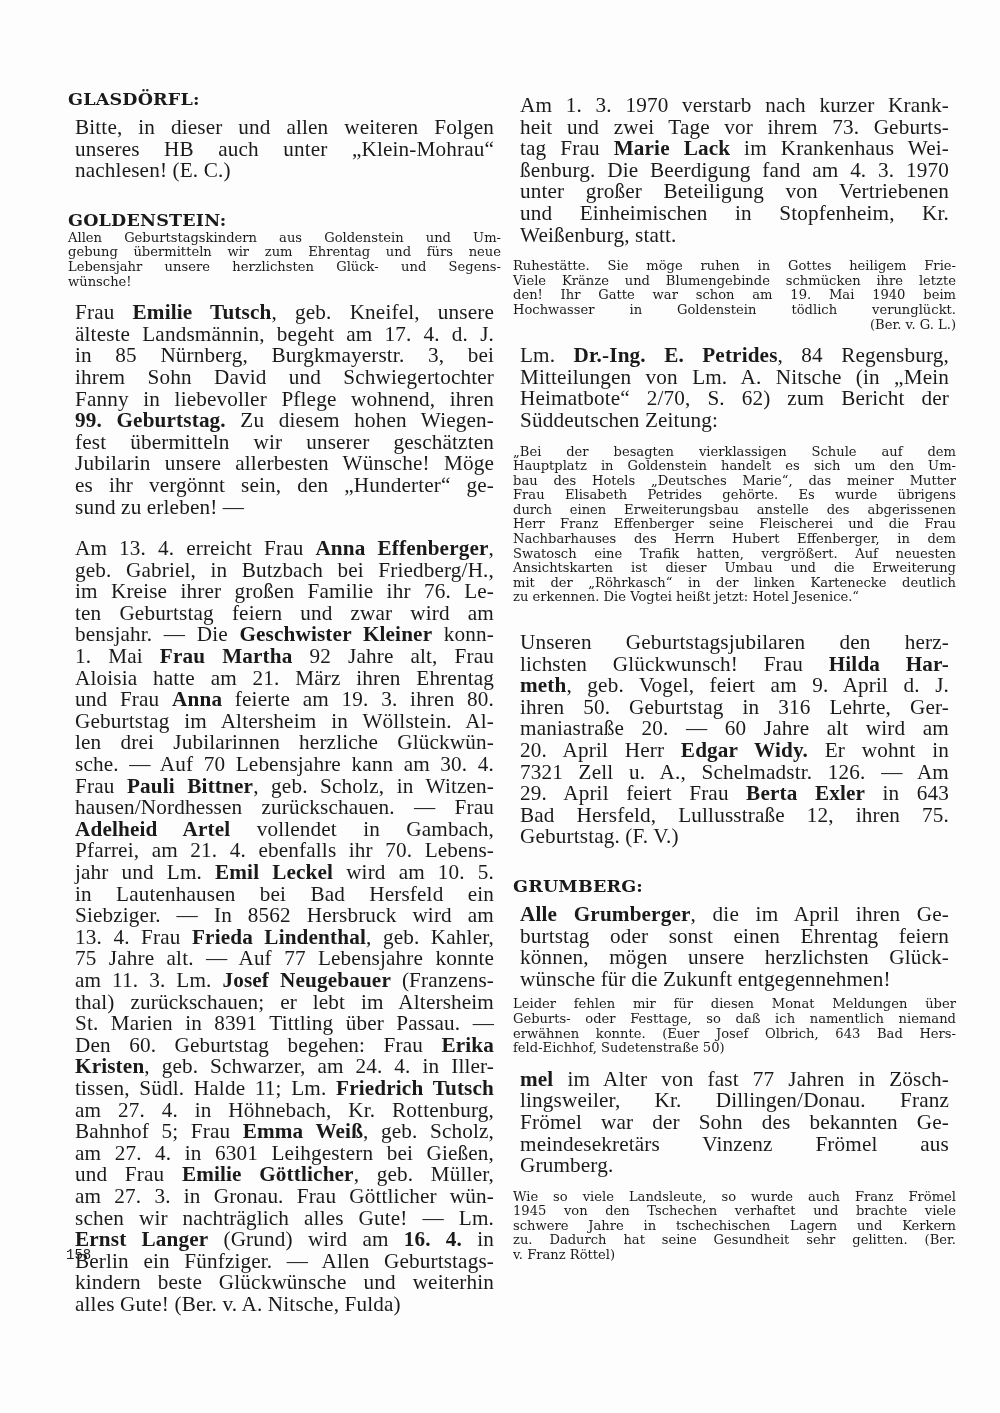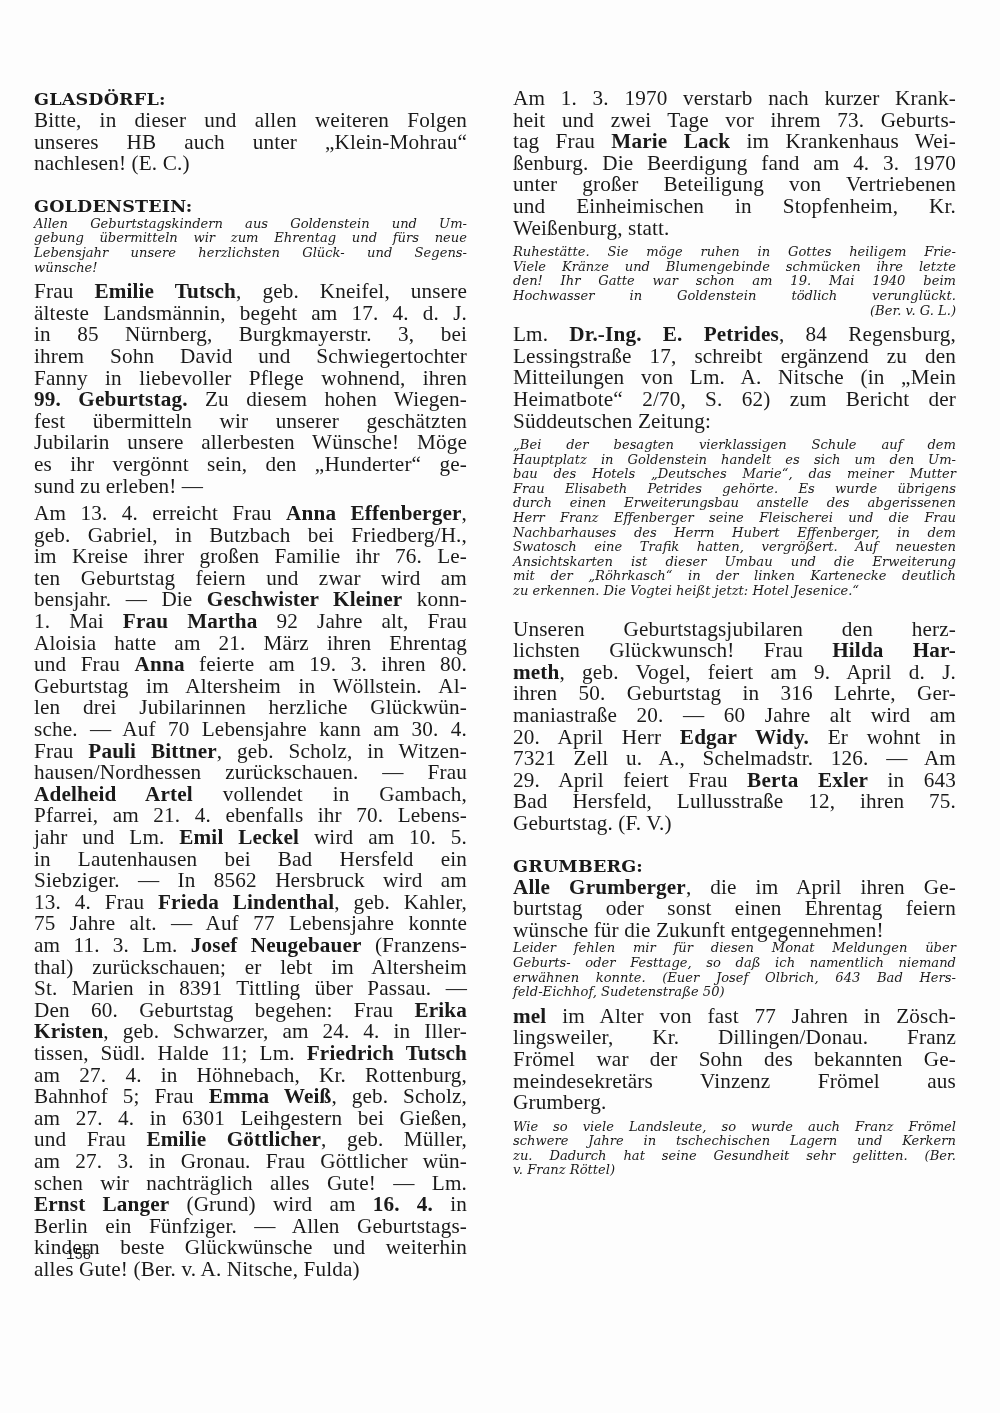--- a/index.html
+++ b/index.html
@@ -1,23 +1,23 @@
 <!DOCTYPE html>
 <html><head>
 <meta charset="utf-8">
 <style>
   html,body{margin:0;padding:0;background:#fdfdfd;}
   body{width:1000px;height:1413px;position:relative;overflow:hidden;
        font-family:"DejaVu Serif","Liberation Serif",serif;color:#1a1a1a;}
   .col{position:absolute;top:88px;}
-  #colL{left:34px;width:433px;}
+  #colL{left:68px;width:433px;}
   #colR{left:513px;width:443px;}
   .h{font-family:"DejaVu Serif",serif;font-weight:bold;font-size:17.5px;letter-spacing:0.2px;margin:0;line-height:22px;}
-  .big{font-family:"Liberation Serif","DejaVu Serif",serif;font-size:21.2px;line-height:21.6px;margin:0;}
-  .small{font-family:"DejaVu Serif",serif;font-size:13.1px;line-height:14.6px;margin:0;font-style:italic;}
+  .big{font-family:"Liberation Serif","DejaVu Serif",serif;font-size:21.2px;line-height:21.6px;margin:7px;}
+  .small{font-family:"DejaVu Serif",serif;font-size:13.1px;line-height:14.6px;margin:0;}
   .ln{display:block;text-align:justify;text-align-last:justify;white-space:nowrap;height:auto;}
   .ln.last{text-align-last:left;}
   .ln.right{text-align:center;text-align-last:right;}
   .big .ln{letter-spacing:0.15px;}
   b{font-weight:bold;}
   .gap-s{height:6px;}
   .gap-l{height:20px;}
   #pagenum{position:absolute;left:66px;top:1247px;font-family:Liberation Mono, monospace;font-size:14px;}
 </style>
 </head>
@@ -105,21 +105,20 @@
     <p class="small">
       <span class="ln">Ruhestätte. Sie möge ruhen in Gottes heiligem Frie-</span>
       <span class="ln">Viele Kränze und Blumengebinde schmücken ihre letzte</span>
       <span class="ln">den! Ihr Gatte war schon am 19. Mai 1940 beim</span>
       <span class="ln">Hochwasser in Goldenstein tödlich verunglückt.</span>
       <span class="ln right">(Ber. v. G. L.)</span>
     </p>
     <div class="gap-s"></div>
     <p class="big">
       <span class="ln">Lm. <b>Dr.-Ing. E. Petrides</b>, 84 Regensburg,</span>
-      <span class="ln">Lessingstraße 17, schreibt ergänzend zu den</span>
       <span class="ln">Mitteilungen von Lm. A. Nitsche (in „Mein</span>
       <span class="ln">Heimatbote“ 2/70, S. 62) zum Bericht der</span>
       <span class="ln last">Süddeutschen Zeitung:</span>
     </p>
     <div class="gap-s"></div>
     <p class="small">
       <span class="ln">„Bei der besagten vierklassigen Schule auf dem</span>
       <span class="ln">Hauptplatz in Goldenstein handelt es sich um den Um-</span>
       <span class="ln">bau des Hotels „Deutsches Marie“, das meiner Mutter</span>
       <span class="ln">Frau Elisabeth Petrides gehörte. Es wurde übrigens</span>
@@ -142,37 +141,39 @@
       <span class="ln">7321 Zell u. A., Schelmadstr. 126. — Am</span>
       <span class="ln">29. April feiert Frau <b>Berta Exler</b> in 643</span>
       <span class="ln">Bad Hersfeld, Lullusstraße 12, ihren 75.</span>
       <span class="ln last">Geburtstag. (F. V.)</span>
     </p>
     <div class="gap-l"></div>
     <h2 class="h">GRUMBERG:</h2>
     <p class="big">
       <span class="ln"><b>Alle Grumberger</b>, die im April ihren Ge-</span>
       <span class="ln">burtstag oder sonst einen Ehrentag feiern</span>
+      <span class="ln">können, mögen unsere herzlichsten Glück-</span>
       <span class="ln last">wünsche für die Zukunft entgegennehmen!</span>
     </p>
     <p class="small">
       <span class="ln">Leider fehlen mir für diesen Monat Meldungen über</span>
       <span class="ln">Geburts- oder Festtage, so daß ich namentlich niemand</span>
       <span class="ln">erwähnen konnte. (Euer Josef Olbrich, 643 Bad Hers-</span>
       <span class="ln last">feld-Eichhof, Sudetenstraße 50)</span>
     </p>
     <div class="gap-s"></div>
     <p class="big">
       <span class="ln"><b>mel</b> im Alter von fast 77 Jahren in Zösch-</span>
       <span class="ln">lingsweiler, Kr. Dillingen/Donau. Franz</span>
       <span class="ln">Frömel war der Sohn des bekannten Ge-</span>
       <span class="ln">meindesekretärs Vinzenz Frömel aus</span>
       <span class="ln last">Grumberg.</span>
     </p>
     <div class="gap-s"></div>
     <p class="small">
       <span class="ln">Wie so viele Landsleute, so wurde auch Franz Frömel</span>
+      <span class="ln">1945 von den Tschechen verhaftet und brachte viele</span>
       <span class="ln">schwere Jahre in tschechischen Lagern und Kerkern</span>
       <span class="ln">zu. Dadurch hat seine Gesundheit sehr gelitten. (Ber.</span>
       <span class="ln last">v. Franz Röttel)</span>
     </p>
   </div>
 <div id="pagenum">158</div>
 
 </body></html>

